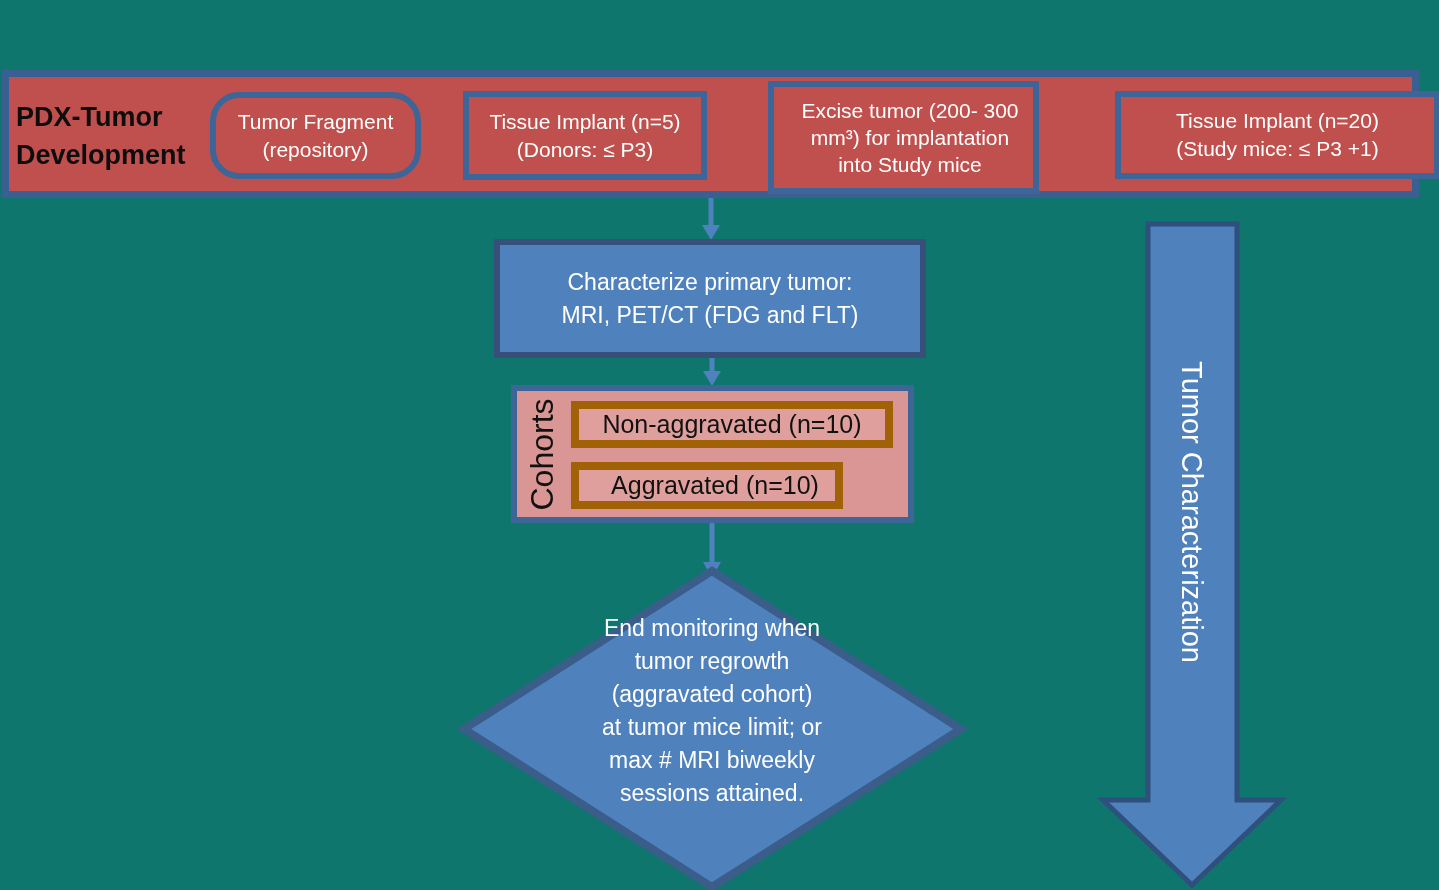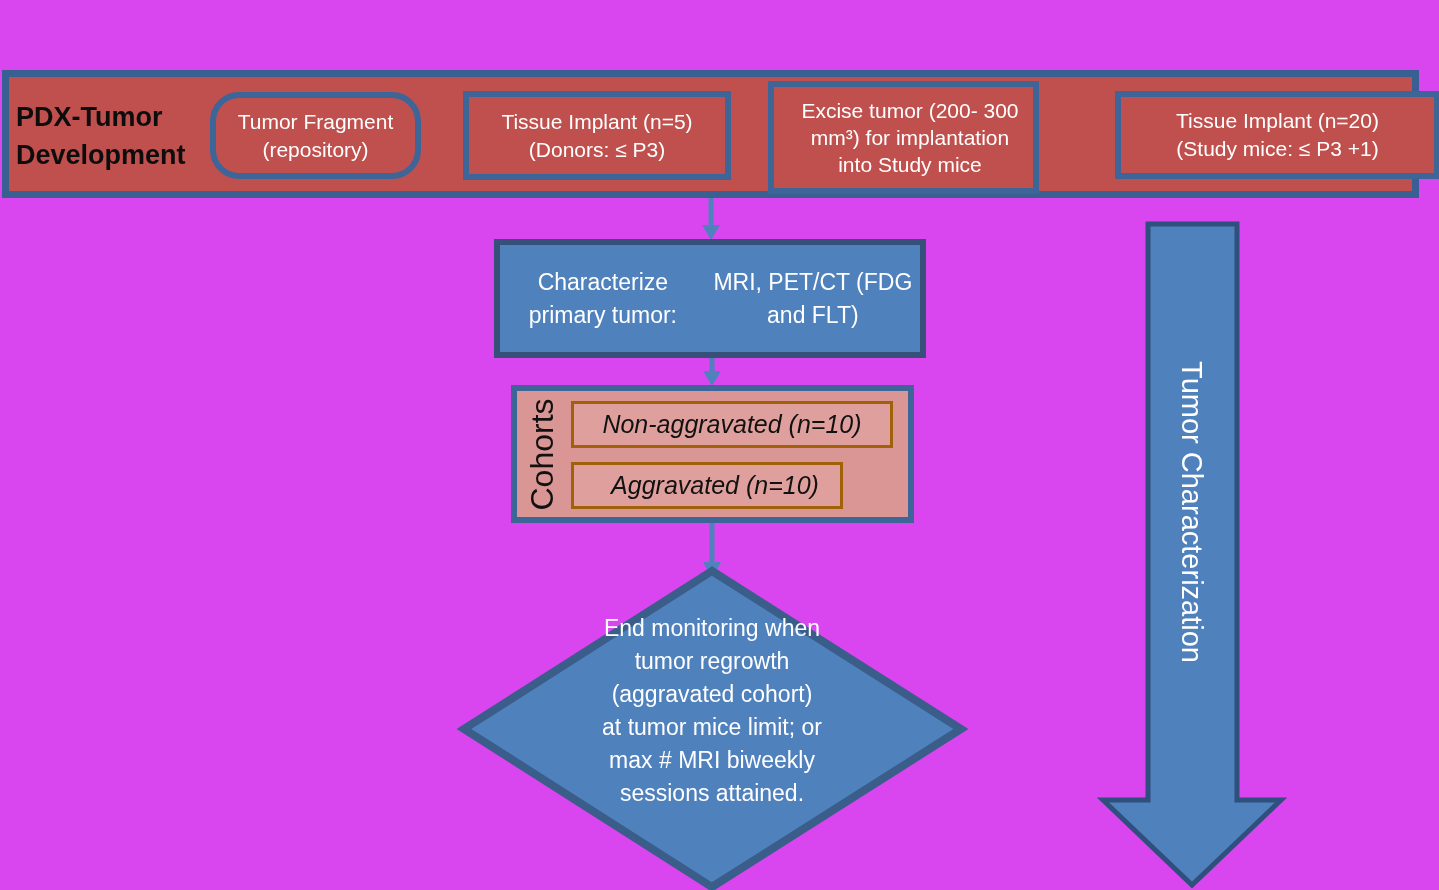--- a/index.html
+++ b/index.html
@@ -1,62 +1,62 @@
 <!DOCTYPE html>
 <html><head>
 <meta charset="utf-8">
 <style>
   html,body{margin:0;padding:0;background:#000;}
   #canvas{
-    position:relative;width:1439px;height:890px;background:#d946ef;overflow:hidden;
+    position:relative;width:1439px;height:890px;background:#0f766e;overflow:hidden;
     font-family:"Liberation Sans","DejaVu Sans",sans-serif;
   }
   .abs{position:absolute;box-sizing:border-box;}
   
   .banner{
     left:2px;top:70px;width:1417px;height:128px;
     background:#c0504d;border:7px solid #3a5f92;
   }
   .banner-title{
     left:16px;top:98px;width:200px;
     color:#0d0d0d;font-weight:bold;font-size:27px;line-height:38px;
   }
   .redbox{
     background:#c0504d;border:6px solid #3d6598;color:#fff;
     display:flex;flex-direction:column;align-items:center;justify-content:center;
     text-align:center;font-size:21px;line-height:28px;
   }
   .redbox.b1{left:210px;top:92px;width:211px;height:87px;border-radius:29px;}
-  .redbox.b2{left:463px;top:91px;width:268px;height:89px;}
+  .redbox.b2{left:463px;top:91px;width:244px;height:89px;}
   .redbox.b3{left:768px;top:81px;width:271px;height:113px;line-height:27px;padding-left:13px;}
   .redbox.b4{left:1073px;top:91px;width:325px;height:88px;margin-left:42px;}
   
   .bluebox{
     left:494px;top:239px;width:432px;height:119px;
     background:#4f81bd;border:6px solid #36507a;color:#fff;
-    display:flex;align-items:center;justify-content:center;
+    display:flex;flex-direction:column;align-items:center;justify-content:center;
     text-align:center;font-size:23px;line-height:33px;
   }
   
   .cohorts{
     left:511px;top:385px;width:403px;height:138px;
     background:#d99694;border:6px solid #3d6598;
   }
   .cohorts-label-wrap{
     left:511px;top:385px;width:62px;height:138px;
     display:flex;align-items:center;justify-content:center;
   }
   .cohorts-label{
     transform:rotate(-90deg);white-space:nowrap;
     color:#111;font-size:32px;
   }
   .cohort-item{
-    background:#dfa09d;border:3px solid #a16207;color:#111;
+    background:#dfa09d;border:8px solid #a16207;color:#111;
     display:flex;align-items:center;justify-content:center;
-    text-align:center;font-size:25px;font-style:italic;
+    text-align:center;font-size:25px;
   }
   .cohort-item.c1{left:571px;top:401px;width:322px;height:47px;}
   .cohort-item.c2{left:571px;top:462px;width:272px;height:47px;padding-left:16px;}
   
   .diamond-text{
     left:512px;top:612px;width:400px;
     color:#fff;text-align:center;font-size:23px;line-height:33px;
   }
   .diamond-text .t{font-weight:bold;}
   

